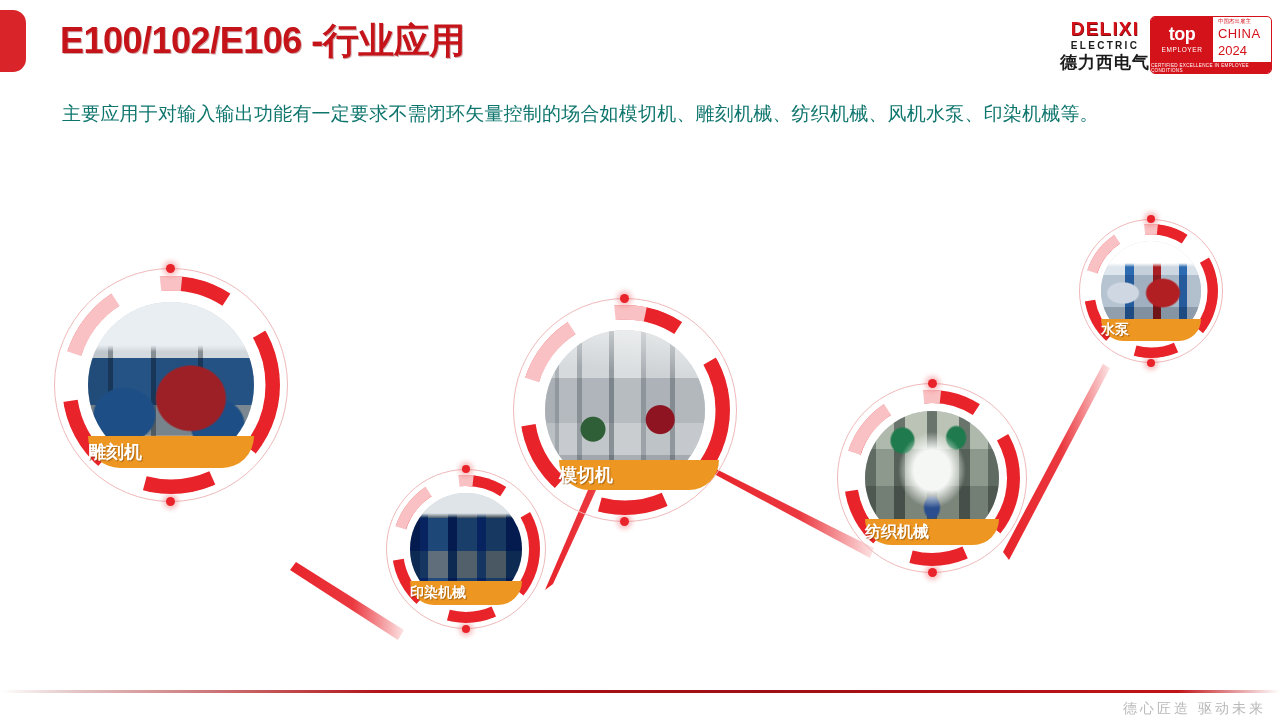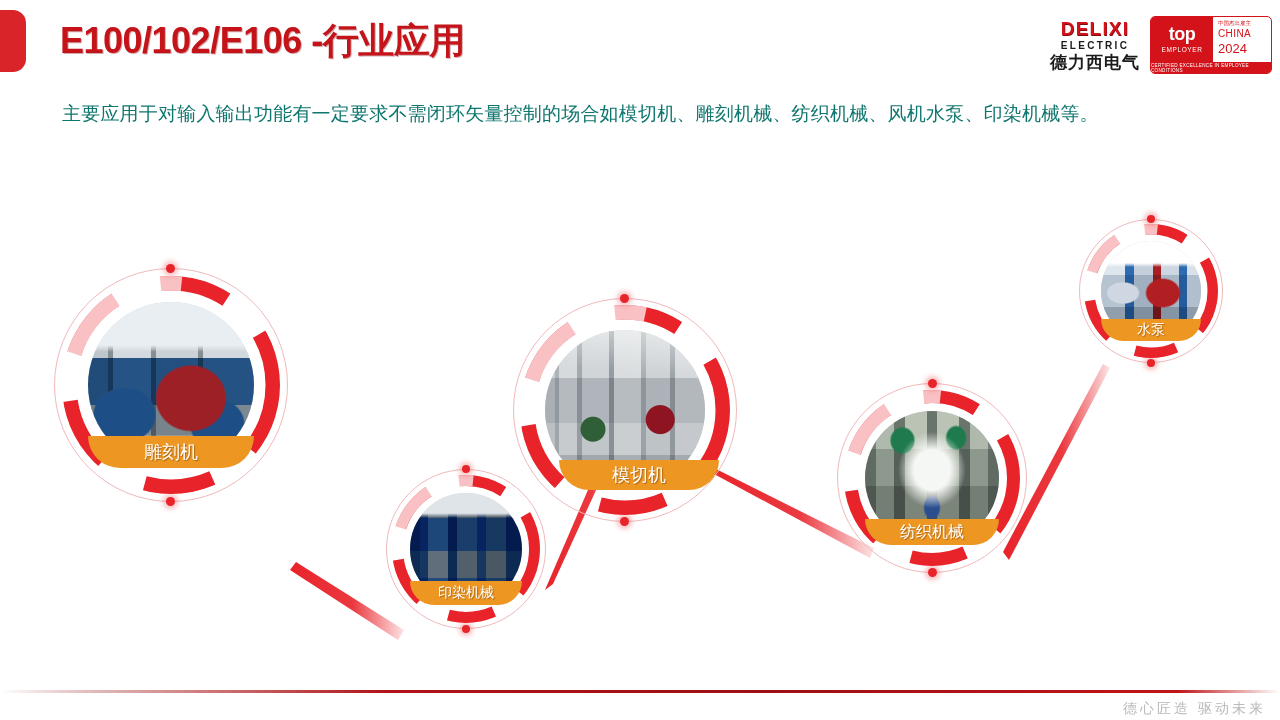--- a/index.html
+++ b/index.html
@@ -53,21 +53,20 @@
     white-space: nowrap;
   }
 
   
   .logo-wrap {
     position: absolute;
     right: 8px;
     top: 16px;
     display: flex;
     align-items: center;
-    gap: 10px;
   }
   .delixi-logo {
     display: flex;
     flex-direction: column;
     align-items: center;
     line-height: 1;
   }
   .delixi-main {
     font-size: 19px;
     font-weight: bold;
@@ -127,21 +126,21 @@
   }
   .te-right {
     flex: 1;
     display: flex;
     flex-direction: column;
     justify-content: center;
     padding-left: 5px;
     color: #D4121A;
   }
   .te-cn { font-size: 5.5px; line-height: 1.3; }
-  .te-country { font-size: 10px; line-height: 1.3; letter-spacing: 0.4px; }
+  .te-country { font-size: 13px; line-height: 1.3; letter-spacing: 0.4px; }
   .te-year { font-size: 13px; line-height: 1.4; }
   .te-strip {
     height: 11px;
     background: #D4121A;
     color: #fff;
     font-size: 4.6px;
     letter-spacing: 0.3px;
     display: flex;
     align-items: center;
     justify-content: center;
@@ -185,26 +184,26 @@
     position: absolute;
     inset: 0;
   }
   .node-label {
     position: absolute;
     left: 0;
     right: 0;
     bottom: 0;
     background: #ED9722;
     color: #ffffff;
-    font-weight: normal;
+    font-weight: bold;
     text-align: center;
     text-shadow: 1px 1px 1px rgba(120,60,0,0.55);
     display: flex;
     align-items: center;
-    justify-content: center;
+    justify-content: flex-start;
   }
   .ring-dot {
     position: absolute;
     border-radius: 50%;
     background: #E8232A;
     box-shadow: 0 0 5px 3px rgba(232,35,42,0.30);
   }
 
   
   .footer-line {

